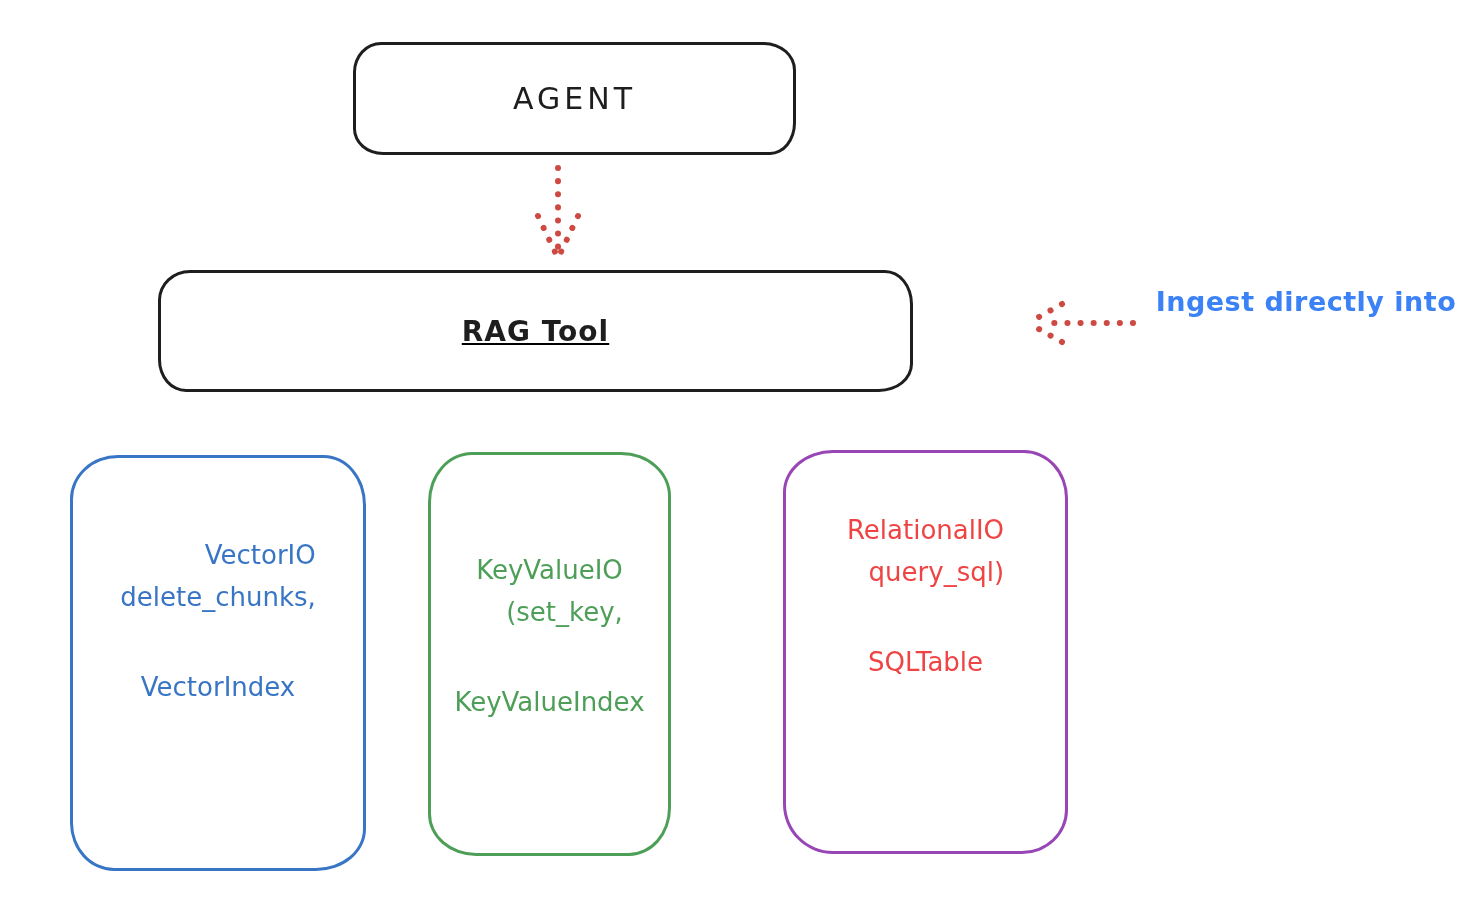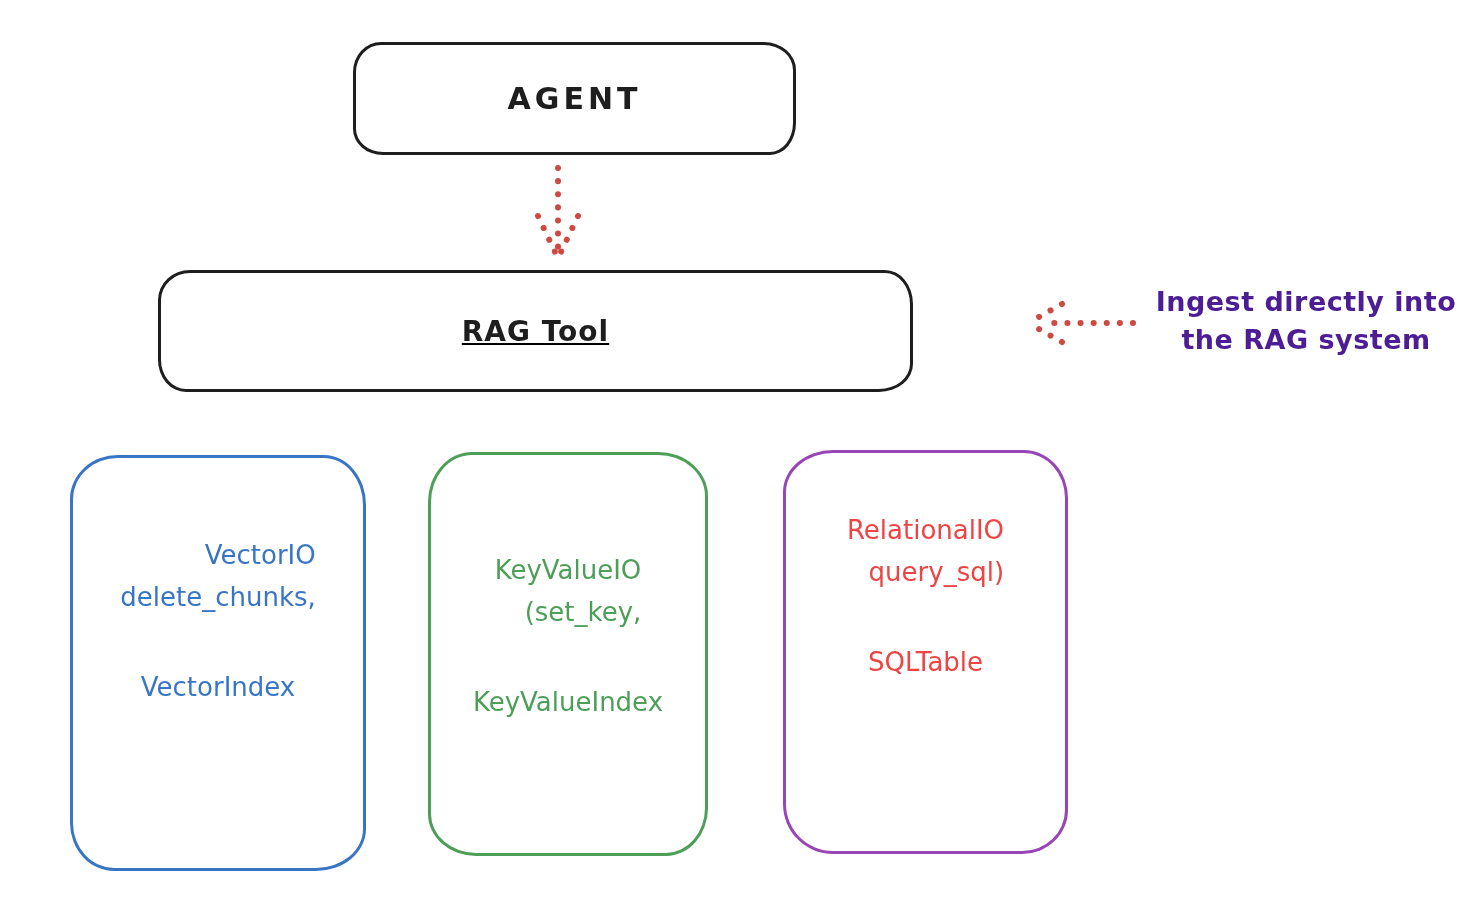--- a/index.html
+++ b/index.html
@@ -24,21 +24,21 @@
     justify-content: center;
   }
   .agent-box {
     left: 353px; top: 42px;
     width: 443px; height: 113px;
     border: 3.5px solid #1e1e1e;
     border-radius: 28px 32px 26px 30px / 30px 28px 32px 26px;
   }
   .agent-label {
     font-size: 30px;
-    font-weight: bold;
+    font-weight: normal;
     letter-spacing: 4px;
     color: #1e1e1e;
   }
   .rag-box {
     left: 158px; top: 270px;
     width: 755px; height: 122px;
     border: 3.5px solid #1e1e1e;
     border-radius: 32px 28px 34px 28px / 30px 34px 28px 32px;
     text-decoration: underline;
   }
@@ -60,41 +60,41 @@
   .vector-box {
     left: 70px; top: 455px;
     width: 296px; height: 416px;
     border: 3px solid #3876c5;
     border-radius: 48px 42px 50px 44px / 44px 50px 42px 48px;
     color: #3876c5;
     padding-top: 76px;
   }
   .keyvalue-box {
     left: 428px; top: 452px;
-    width: 280px; height: 404px;
+    width: 243px; height: 404px;
     border: 3px solid #4d9f58;
     border-radius: 44px 50px 42px 48px / 50px 44px 48px 42px;
     color: #4d9f58;
     padding-top: 94px;
   }
   .keyvalue-box .io-index, .relational-box .io-index { }
   .relational-box {
     left: 783px; top: 450px;
     width: 285px; height: 404px;
     border: 3px solid #9845b5;
     border-radius: 50px 44px 46px 50px / 42px 48px 44px 50px;
     color: #ef4444;
     padding-top: 56px;
   }
   .ingest-note {
     position: absolute;
     left: 1138px; top: 283px;
     width: 336px;
     text-align: center;
-    color: #4c1d95;
+    color: #3b82f6;
     font-size: 27px;
     font-weight: bold;
     line-height: 38px;
     letter-spacing: 0.5px;
   }
   .arrow-svg { position: absolute; }
 </style>
 </head>
 <body>
 
@@ -119,21 +119,20 @@
   <svg class="arrow-svg" style="left:1018px; top:296px;" width="125" height="54">
     <g stroke="#cd4a42" stroke-width="6" stroke-linecap="round" stroke-dasharray="0.1 13" fill="none">
       <path d="M115,27 L24,27"></path>
       <path d="M44,8 L12,26"></path>
       <path d="M44,46 L12,28"></path>
     </g>
   </svg>
 
   <div class="ingest-note">
     <div>Ingest directly into</div>
-    <div>the RAG system</div>
   </div>
 
   <div class="box io-box vector-box">
     <div class="io-lines">
       <div>VectorIO</div>
       <div>delete_chunks,</div>
     </div>
     <div class="io-index">VectorIndex</div>
   </div>
 

